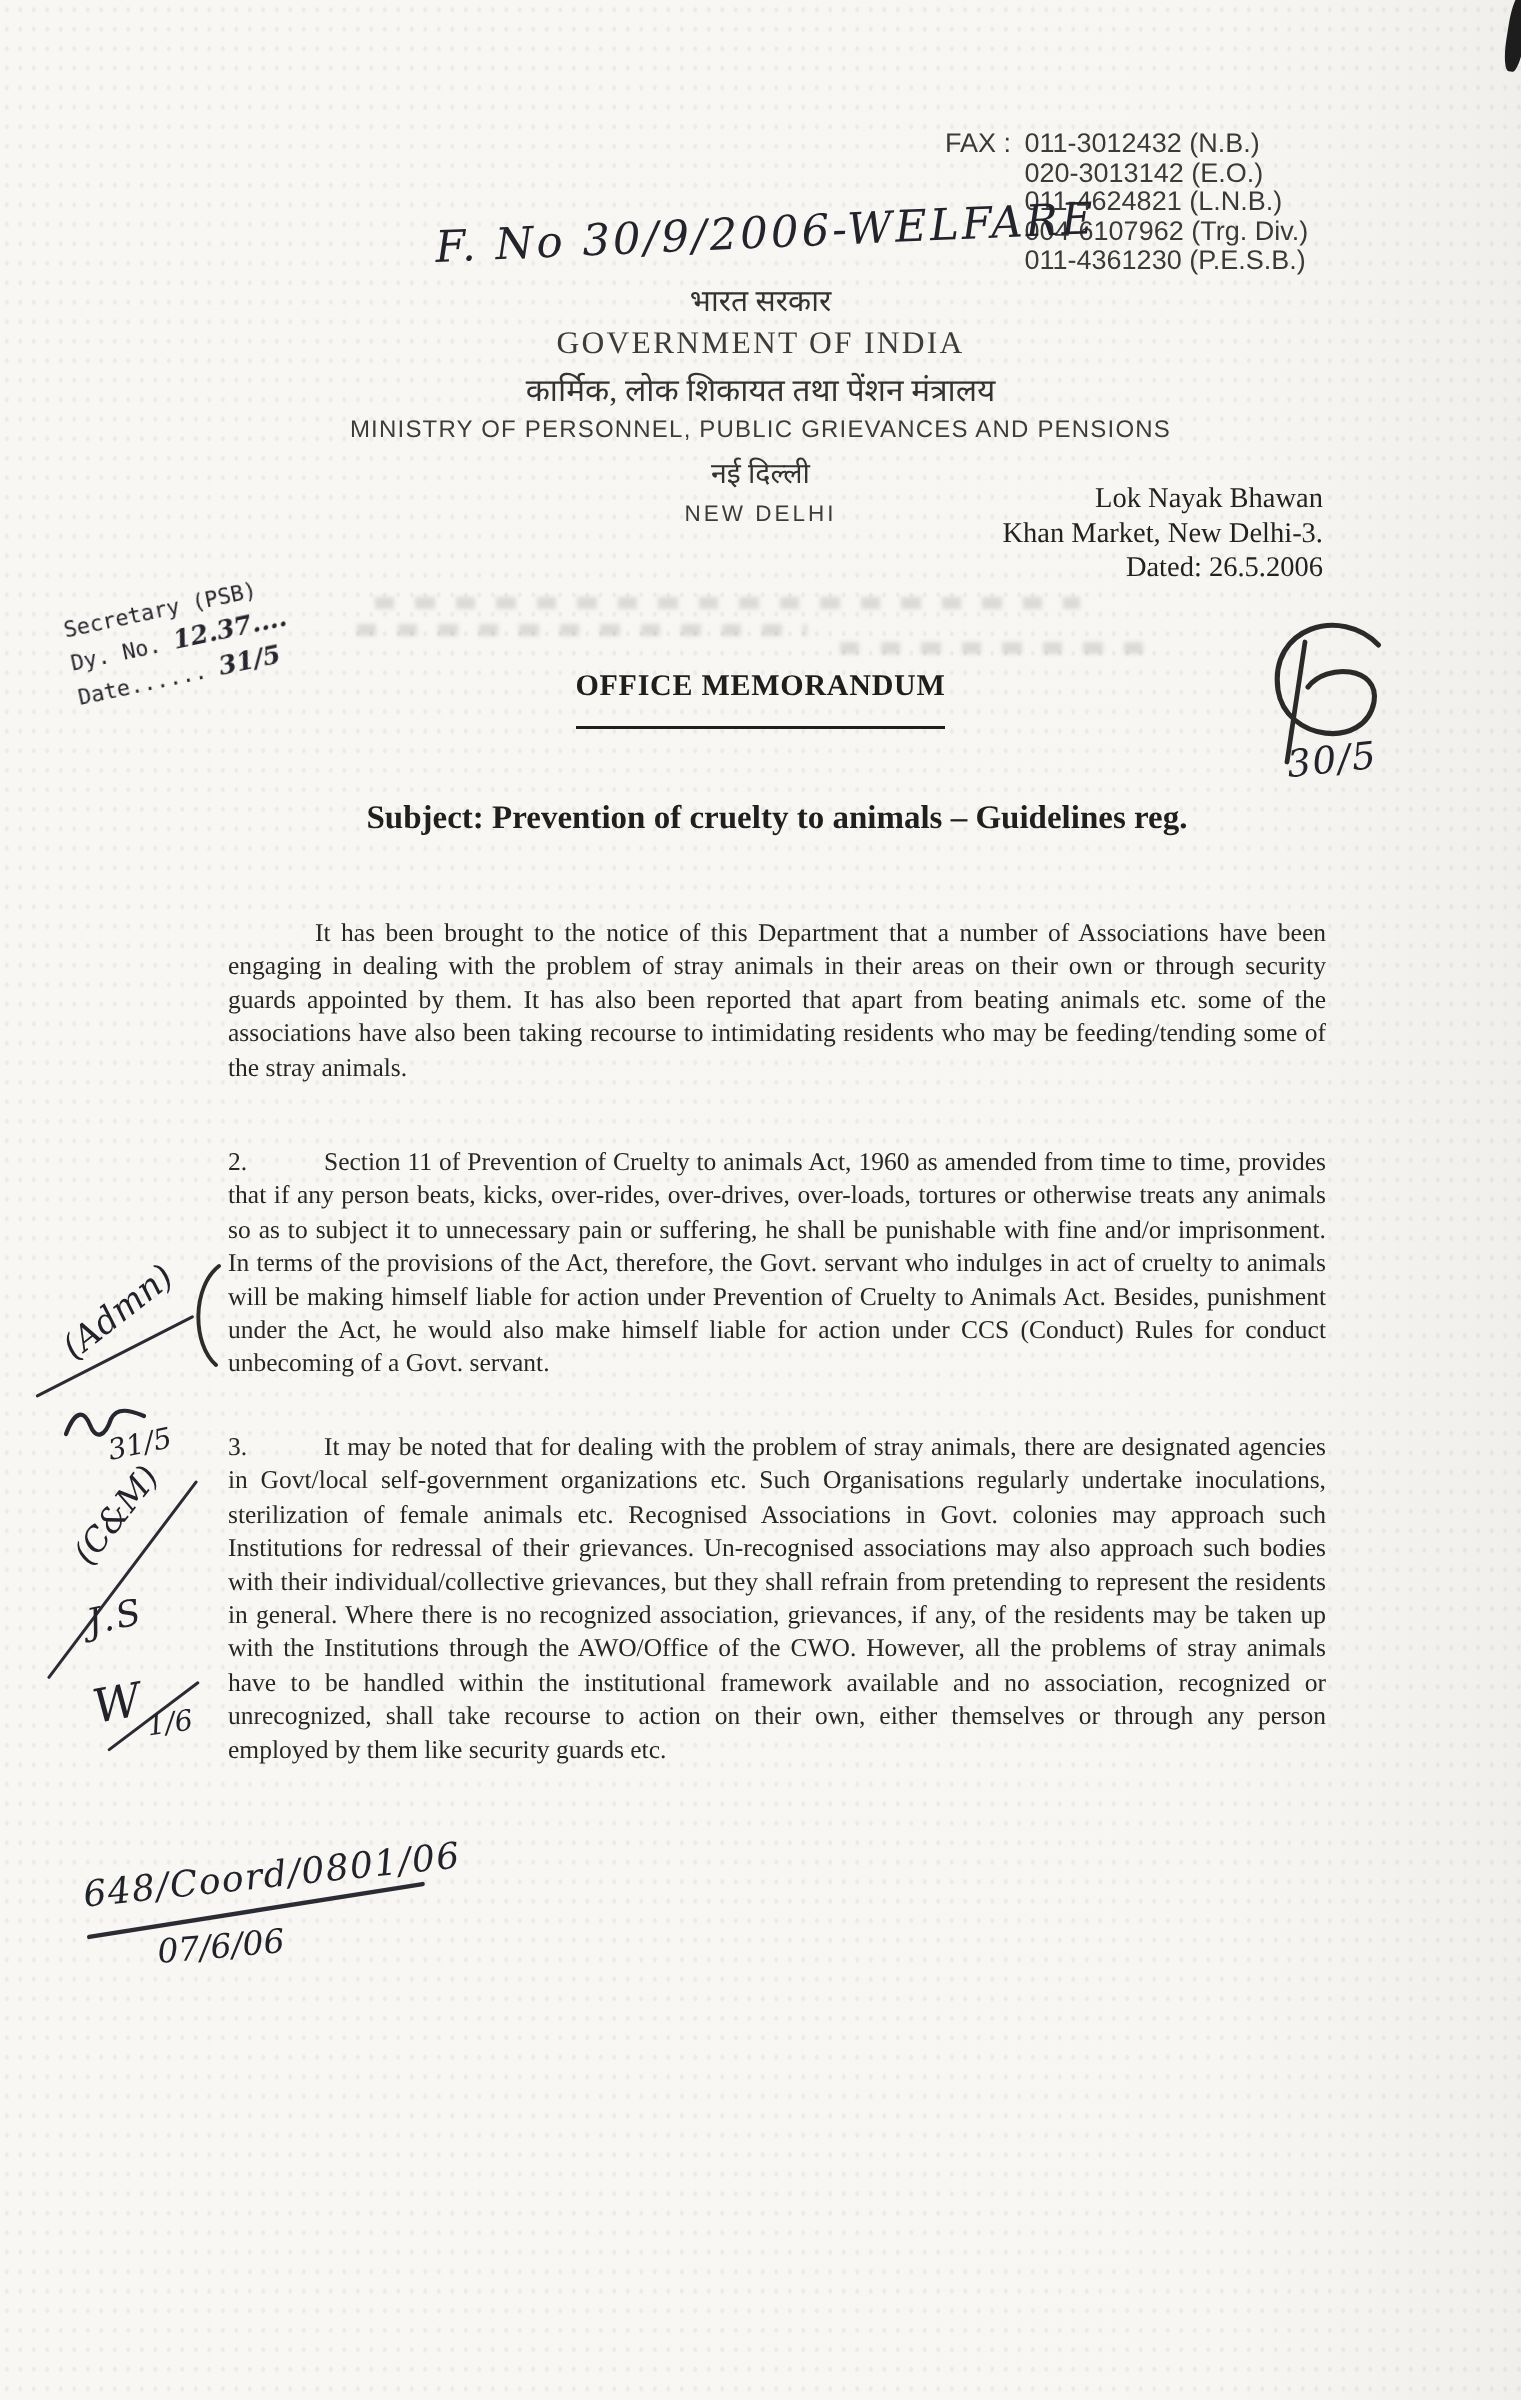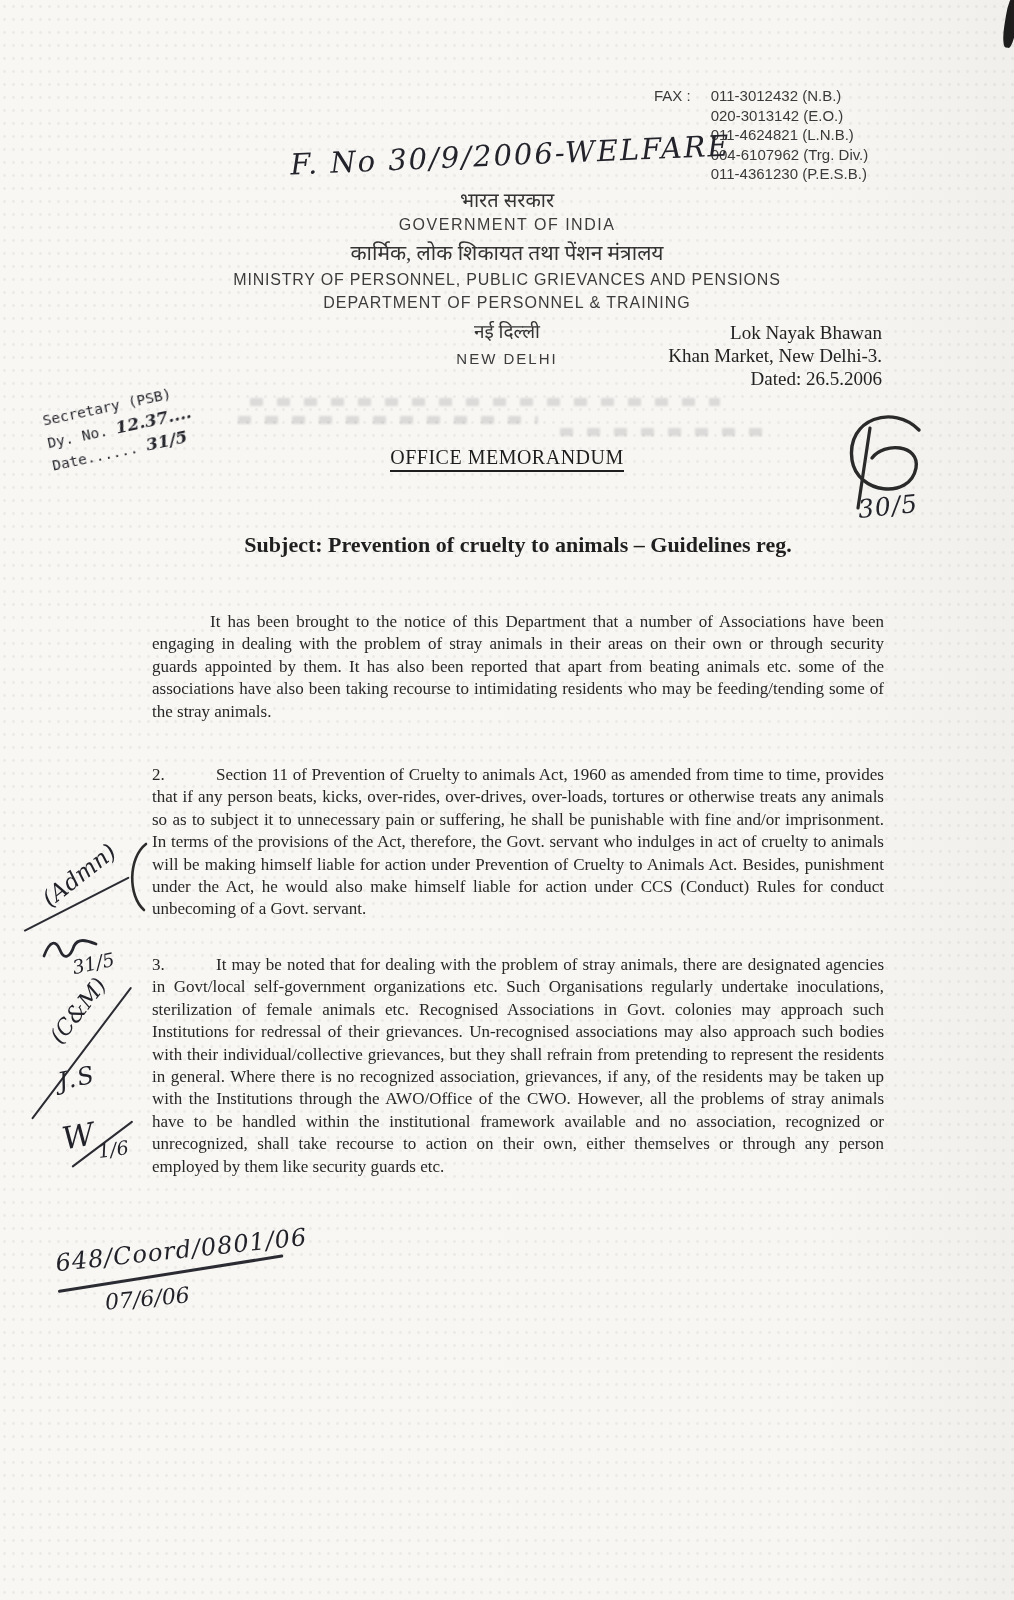--- a/index.html
+++ b/index.html
@@ -8,50 +8,50 @@
     background:linear-gradient(90deg,#f8f7f3 0%,#f7f6f2 80%,#f0efeb 100%);
     font-family:"Liberation Serif", serif; color:#2b2b2b; overflow:hidden;
   }
   .page::before {
     content:""; position:absolute; inset:0; pointer-events:none;
     background-image:radial-gradient(rgba(40,40,40,0.06) 1px, transparent 1.4px);
     background-size:9px 13px;
   }
   .hw { font-family:"DejaVu Serif", serif; font-style:italic; color:#23232c; }
 
-  .fax { position:absolute; left:654px; top:86px; display:flex; gap:20px;
-         font-family:"Liberation Sans",sans-serif; font-size:15px; line-height:19.5px; color:#3a3a3a; }
+  .fax { position:absolute; left:630px; top:86px; display:flex; gap:9px;
+         font-family:"Liberation Sans",sans-serif; font-size:18px; line-height:19.5px; color:#3a3a3a; }
   .fax-lines span { display:block; }
 
   .fno { position:absolute; left:290px; top:138px; font-size:29px; letter-spacing:2px;
          transform:rotate(-2.5deg); white-space:nowrap; }
 
   .hdr { position:absolute; left:137px; top:186px; width:740px; text-align:center; }
   .hdr .hi1 { font-size:20px; color:#333;text-align:center; }
-  .hdr .en1 { font-family:Liberation Sans, sans-serif; font-size:16px; letter-spacing:1.5px; color:#3c3c3c; margin-top:3px; }
+  .hdr .en1 { font-family:Liberation Serif, serif; font-size:21px; letter-spacing:1.5px; color:#3c3c3c; margin-top:3px; }
   .hdr .hi2 { font-size:21px; color:#333; margin-top:4px; }
   .hdr .en2 { font-family:"Liberation Sans",sans-serif; font-size:16px; letter-spacing:0.8px; color:#3c3c3c; margin-top:5px; }
   .hdr .hi3 { font-size:20px; color:#333; margin-top:5px; }
   .hdr .en3 { font-family:"Liberation Sans",sans-serif; font-size:16px; letter-spacing:1px; color:#3c3c3c; margin-top:5px; }
   .hdr .hi4 { font-size:19px; color:#333; margin-top:6px; }
   .hdr .en4 { font-family:"Liberation Sans",sans-serif; font-size:15px; letter-spacing:2px; color:#3c3c3c; margin-top:6px; }
 
   .addr { position:absolute; right:132px; top:321px; text-align:right; font-size:19px; line-height:23px; color:#222; }
 
   .stamp { position:absolute; left:46px; top:394px; transform:rotate(-12deg);
            font-family:"DejaVu Sans Mono", monospace; font-size:14.5px; line-height:22px;
            color:#26262e; filter:blur(0.3px); white-space:nowrap; }
   .stamp .hand { font-family:"DejaVu Serif",serif; font-style:italic; font-weight:bold; font-size:17px; }
 
   .smudge { position:absolute; height:8px; opacity:0.55; filter:blur(1.3px);
             background:repeating-linear-gradient(90deg, rgba(80,80,90,0.30) 0 13px, transparent 13px 27px); }
 
   .om-title { position:absolute; left:137px; top:446px; width:740px; text-align:center; }
-  .om-title span { font-size:20px; font-weight:normal; letter-spacing:0.5px; color:#1e1e1e;
-                   border-bottom:2.5px solid #1e1e1e; padding-bottom:2px; }
+  .om-title span { font-size:20px; font-weight:bold; letter-spacing:0.5px; color:#1e1e1e;
+                   border-bottom:2.5px solid #1e1e1e; padding-bottom:16px; }
 
   .pmark { position:absolute; left:824px; top:408px; }
   .pmark-date { position:absolute; left:858px; top:492px; font-size:25px; letter-spacing:1px; transform:rotate(-6deg); }
 
   .subject { position:absolute; left:148px; top:532px; width:740px; text-align:center;
              font-size:22px; font-weight:bold; color:#1f1f1f; }
 
   .para { position:absolute; left:152px; width:732px; text-align:justify;
           font-size:17px; line-height:22.4px; color:#272727; }
   .p1 { top:594px; text-indent:58px; }
@@ -97,21 +97,20 @@
     </div>
   </div>
 
   <div class="fno hw">F. No 30/9/2006-WELFARE</div>
 
   <div class="hdr">
     <div class="hi1">भारत सरकार</div>
     <div class="en1">GOVERNMENT OF INDIA</div>
     <div class="hi2">कार्मिक, लोक शिकायत तथा पेंशन मंत्रालय</div>
     <div class="en2">MINISTRY OF PERSONNEL, PUBLIC GRIEVANCES AND PENSIONS</div>
-    <div class="en3">DEPARTMENT OF PERSONNEL &amp; TRAINING</div>
     <div class="hi4">नई दिल्ली</div>
     <div class="en4">NEW DELHI</div>
   </div>
 
   <div class="addr">
     <div>Lok Nayak Bhawan</div>
     <div>Khan Market, New Delhi-3.</div>
     <div>Dated: 26.5.2006</div>
   </div>
 

